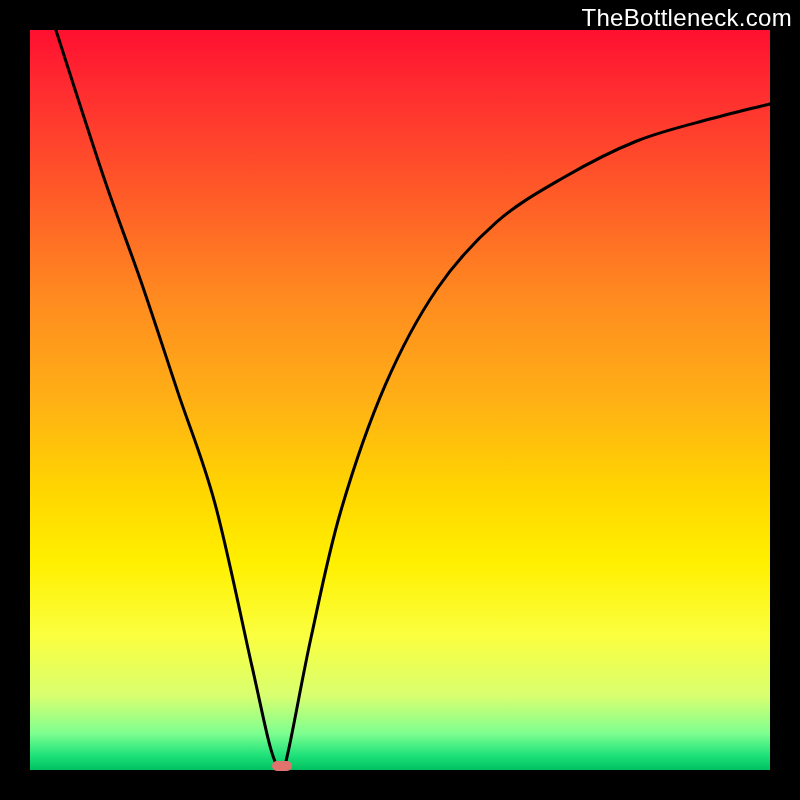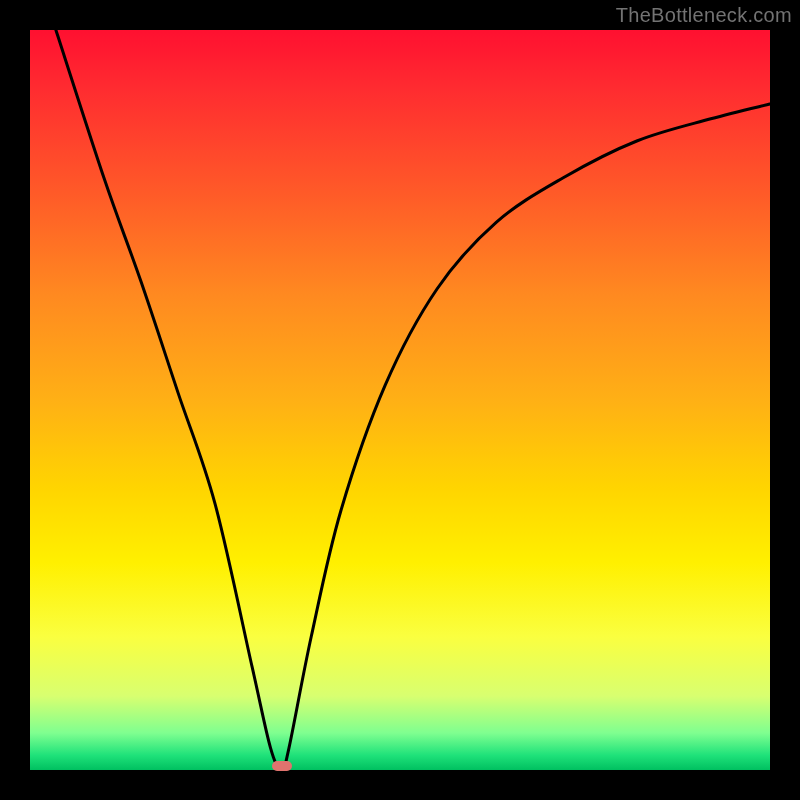--- a/index.html
+++ b/index.html
@@ -36,22 +36,22 @@
       #d8ff70 90%,
       #7fff90 95%,
       #1fe27a 98%,
       #00c060 100%
     );
   }
   .watermark {
     position: absolute;
     top: 4px;
     right: 8px;
-    color: #737373;
-    font-size: 20px;
+    color: #ffffff;
+    font-size: 24px;
     font-weight: 500;
     letter-spacing: 0.3px;
     user-select: none;
   }
   svg.curve {
     position: absolute;
     left: 0; top: 0;
     width: 740px;
     height: 740px;
     overflow: visible;

